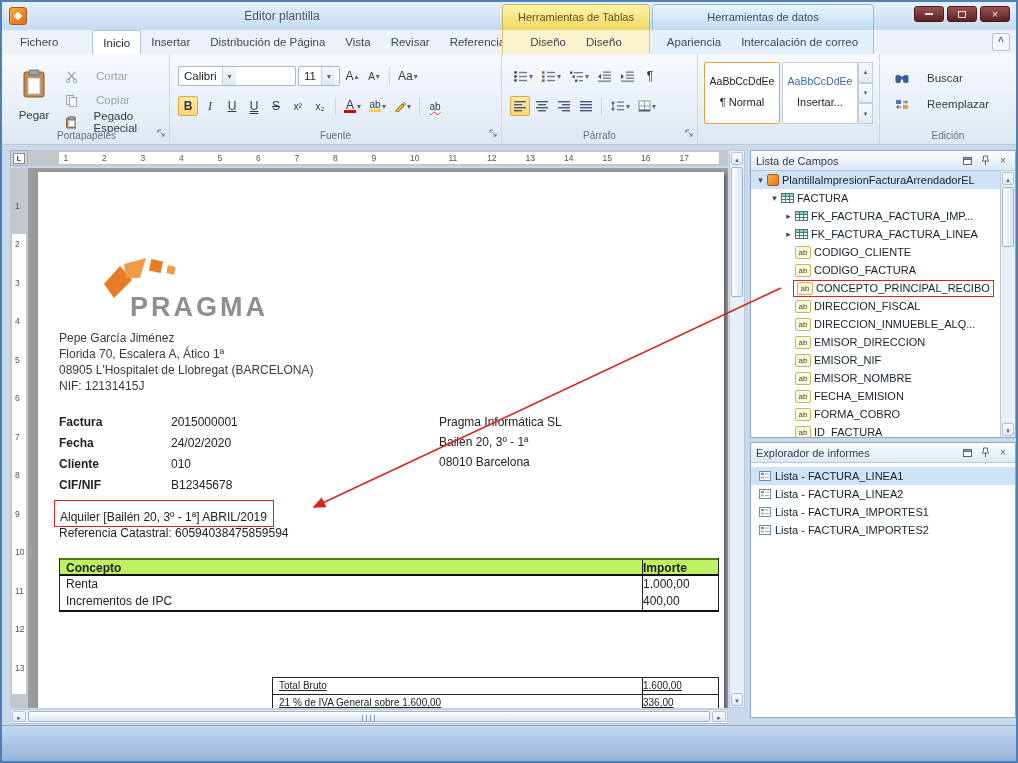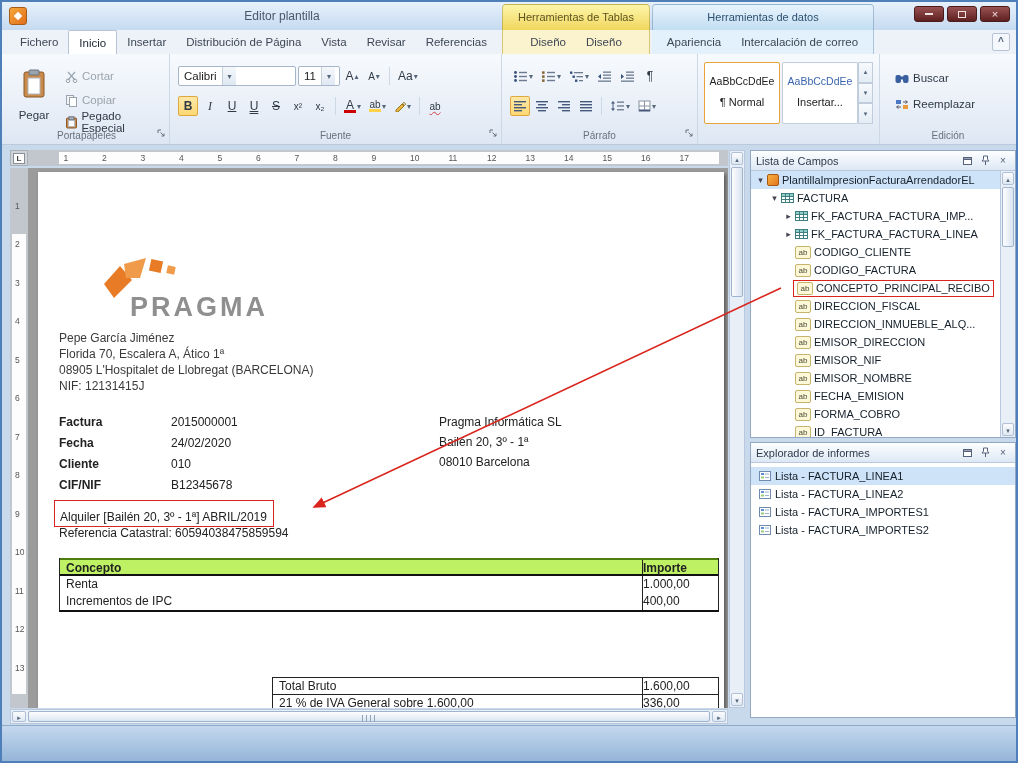--- a/index.html
+++ b/index.html
@@ -22,36 +22,36 @@
   .ctx-blue { left:650px; width:222px; background:linear-gradient(#e8f4fd,#c2ddf2); color:#2c4f6e; border-color:rgba(60,100,140,.35); }
   .win-controls { position:absolute; right:6px; top:4px; display:flex; gap:3px; }
   .win-btn { width:30px; height:16px; border-radius:3px; border:1px solid #4a1b1b;
     background:linear-gradient(#9a5252,#5e2020); display:flex; align-items:center; justify-content:center; color:#f3e2e2; font-size:11px; line-height:1; cursor:default; }
   .glyph-min { width:8px; height:2px; background:#f3e2e2; display:block; }
   .glyph-max { width:8px; height:7px; border:1px solid #f3e2e2; display:block; }
   
   .tabs-row { position:absolute; left:0; top:28px; right:0; height:24px; background:#edf2f9; }
   .tabs-flow { display:flex; padding-left:8px; height:24px; align-items:stretch; }
   .rtab { padding:0 10px; line-height:24px; font-size:11.5px; color:#3d4754; white-space:nowrap; cursor:default; }
-  .rtab.active { background:#fff; border:1px solid #b8c4d6; border-bottom:none; border-radius:2px 2px 0 0; color:#1d2733; }
+  .rtab.active { background:#fff; border:1px solid #b8c4d6; border-bottom:none; border-radius:2px 2px 0 0; color:#1d2733;margin-left:24px; }
   .ctx-zone { position:absolute; top:0; height:24px; display:flex; justify-content:center; }
   .zone-y { left:500px; width:148px; background:#fbf3cd; border-left:1px solid #d8c871; border-right:1px solid #d8c871; }
   .zone-b { left:650px; width:222px; background:#e3f1fc; border-right:1px solid #a9c6de; }
   .ribbon-collapse { position:absolute; right:6px; top:3px; width:18px; height:18px; border:1px solid #b8c4d6; border-radius:2px;
     background:#f4f8fd; color:#55657a; font-size:10px; font-weight:bold; text-align:center; line-height:16px; }
   
   .ribbon { position:absolute; left:0; top:52px; right:0; height:91px;
     background:linear-gradient(#f7fafd,#e9eff8 60%,#dde7f3); border-bottom:1px solid #bcc9da; }
   .grp { position:absolute; top:0; bottom:0; border-right:1px solid #cdd8e6; }
   .g-clip { left:2px; width:166px; } .g-font { left:168px; width:332px; }
   .g-para { left:500px; width:196px; } .g-styles { left:696px; width:182px; } .g-edit { left:878px; width:136px; }
   .grp-caption { position:absolute; bottom:3px; left:0; right:0; text-align:center; font-size:10px; color:#68717d; }
   .launcher { position:absolute; right:3px; bottom:3px; }
   .g-row { position:absolute; display:flex; align-items:center; gap:2px; }
-  .btn-sm { display:inline-flex; align-items:center; gap:4px; height:20px; padding:0 4px; font-size:11.5px; color:#2f3a46; border:1px solid transparent; border-radius:2px; }
+  .btn-sm { display:inline-flex; align-items:center; gap:18px; height:20px; padding:0 4px; font-size:11.5px; color:#2f3a46; border:1px solid transparent; border-radius:2px; }
   .btn-sm.disabled { color:#9aa4ae; }
   .tbtn { min-width:20px; height:20px; display:inline-flex; align-items:center; justify-content:center; font-size:12px; color:#2f3a46; border:1px solid transparent; border-radius:2px; padding:0 2px; }
   .tbtn.active { background:linear-gradient(#ffe9a8,#fcd874); border-color:#dfa83f; }
   .arr { font-size:8px; color:#55657a; margin-left:1px; }
   .combo { display:inline-flex; align-items:center; height:20px; background:#fff; border:1px solid #a8b6c9; border-radius:2px; padding-left:5px; font-size:11.5px; color:#222; }
   .combo .arr-box { width:14px; height:18px; display:inline-flex; align-items:center; justify-content:center; border-left:1px solid #c4cfdc; margin-left:5px; background:linear-gradient(#f4f8fc,#dfe8f2); }
   .paste-big { position:absolute; left:6px; top:8px; width:48px; height:66px; display:flex; flex-direction:column; align-items:center; justify-content:center; gap:10px; border:1px solid transparent; border-radius:3px; font-size:11.5px; color:#2f3a46; }
   .vsep { width:1px; height:18px; background:#cdd8e6; margin:0 3px; }
   .colorbar { display:block; width:12px; height:3px; margin-top:-1px; }
   .stack { display:flex; flex-direction:column; align-items:center; line-height:1; }
@@ -81,21 +81,21 @@
   .meta-row { display:flex; height:21px; line-height:21px; }
   .meta-label { width:112px; font-weight:bold; }
   .issuer { position:absolute; left:401px; top:240px; line-height:20px; font-size:12px; }
   .concept-box { position:absolute; left:16px; top:328px; border:1.5px solid #d9251d; padding:9px 6px 2px 5px; font-size:12px; white-space:nowrap; }
   .cadastral { position:absolute; left:21px; top:354px; font-size:12px; }
   .inv-table { position:absolute; left:21px; top:386px; width:660px; font-size:12px; border-left:1px solid #222; border-right:1px solid #222; border-bottom:2px solid #111; }
   .it-head { display:flex; height:18px; line-height:17px; background:#bef264; border-top:2px solid #4d7c0f; border-bottom:2px solid #111; font-weight:bold; }
   .it-row { display:flex; height:17px; line-height:17px;gap:12px; }
   .cell-c { flex:1; padding-left:6px; }
   .cell-i { width:76px; text-align:left; padding-right:5px; border-left:1px solid #222; }
-  .tot-table { position:absolute; left:234px; top:505px; width:447px; font-size:12px; border:1px solid #222; }
+  .tot-table { position:absolute; left:234px; top:505px; width:447px; font-size:10px; border:1px solid #222;text-decoration:underline; }
   .tot-row { display:flex; height:17px; line-height:16px; border-bottom:1px solid #222; }
   
   .sb-v { position:absolute; background:#e9eff7; border:1px solid #b9c8dd; }
   .doc-vscroll { left:727px; top:148px; width:16px; height:558px; }
   .sb-arrow { position:absolute; left:1px; right:1px; height:13px; font-size:7px; color:#55657a; text-align:center; line-height:13px; background:linear-gradient(#fbfcfe,#dfe8f2); border:1px solid #b0c0d6; border-radius:2px; }
   .sb-thumb-v { position:absolute; left:1px; right:1px; background:linear-gradient(90deg,#fdfdfe,#d9e3f0); border:1px solid #9fb4cf; border-radius:2px; }
   .h-scroll { position:absolute; left:8px; top:707px; width:718px; height:15px; background:#e9eff7; border:1px solid #b9c8dd; }
   .h-arrow { position:absolute; top:1px; bottom:1px; width:14px; font-size:7px; color:#55657a; text-align:center; line-height:12px; background:linear-gradient(#fbfcfe,#dfe8f2); border:1px solid #b0c0d6; border-radius:2px; }
   .h-thumb { position:absolute; left:17px; right:17px; top:1px; bottom:1px; background:linear-gradient(#fdfdfe,#dbe5f1); border:1px solid #9fb4cf; border-radius:2px; }
   .grip { position:absolute; left:50%; top:3px; width:14px; height:7px; margin-left:-7px;

